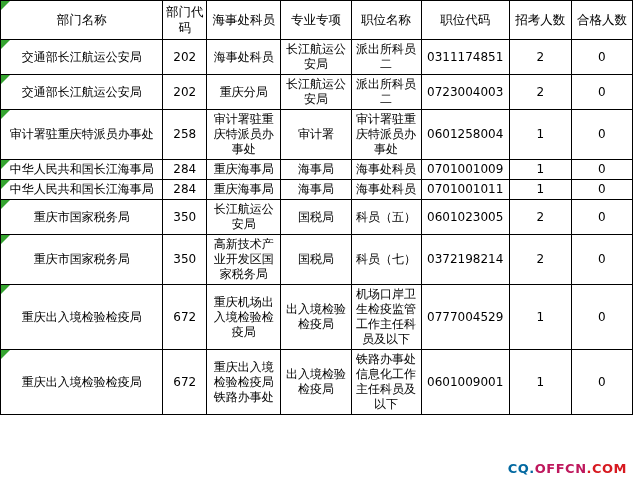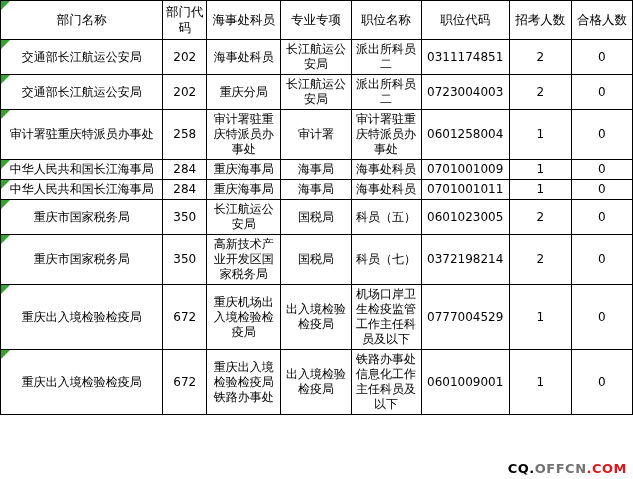--- a/index.html
+++ b/index.html
@@ -67,22 +67,22 @@
     right: 4px;
     bottom: 3px;
     font-family: "DejaVu Sans", "Liberation Sans", sans-serif;
     font-size: 13px;
     font-weight: bold;
     letter-spacing: 0.5px;
     color: #d71920;
     background: rgba(255,255,255,0.75);
     padding: 0 2px;
   }
-  .watermark .cq { color: #000000; }
-  .watermark .offcn { color: #737373; text-align: right; }
+  .watermark .cq { color: #0369a1; }
+  .watermark .offcn { color: #be185d; text-align: right; }
   .watermark .com { color: #d71920; margin-top: 36px; }
 </style>
 </head>
 <body>
 
 <table class="data-table">
   <colgroup>
     <col class="c0">
       <col class="c1">
       <col class="c2">

